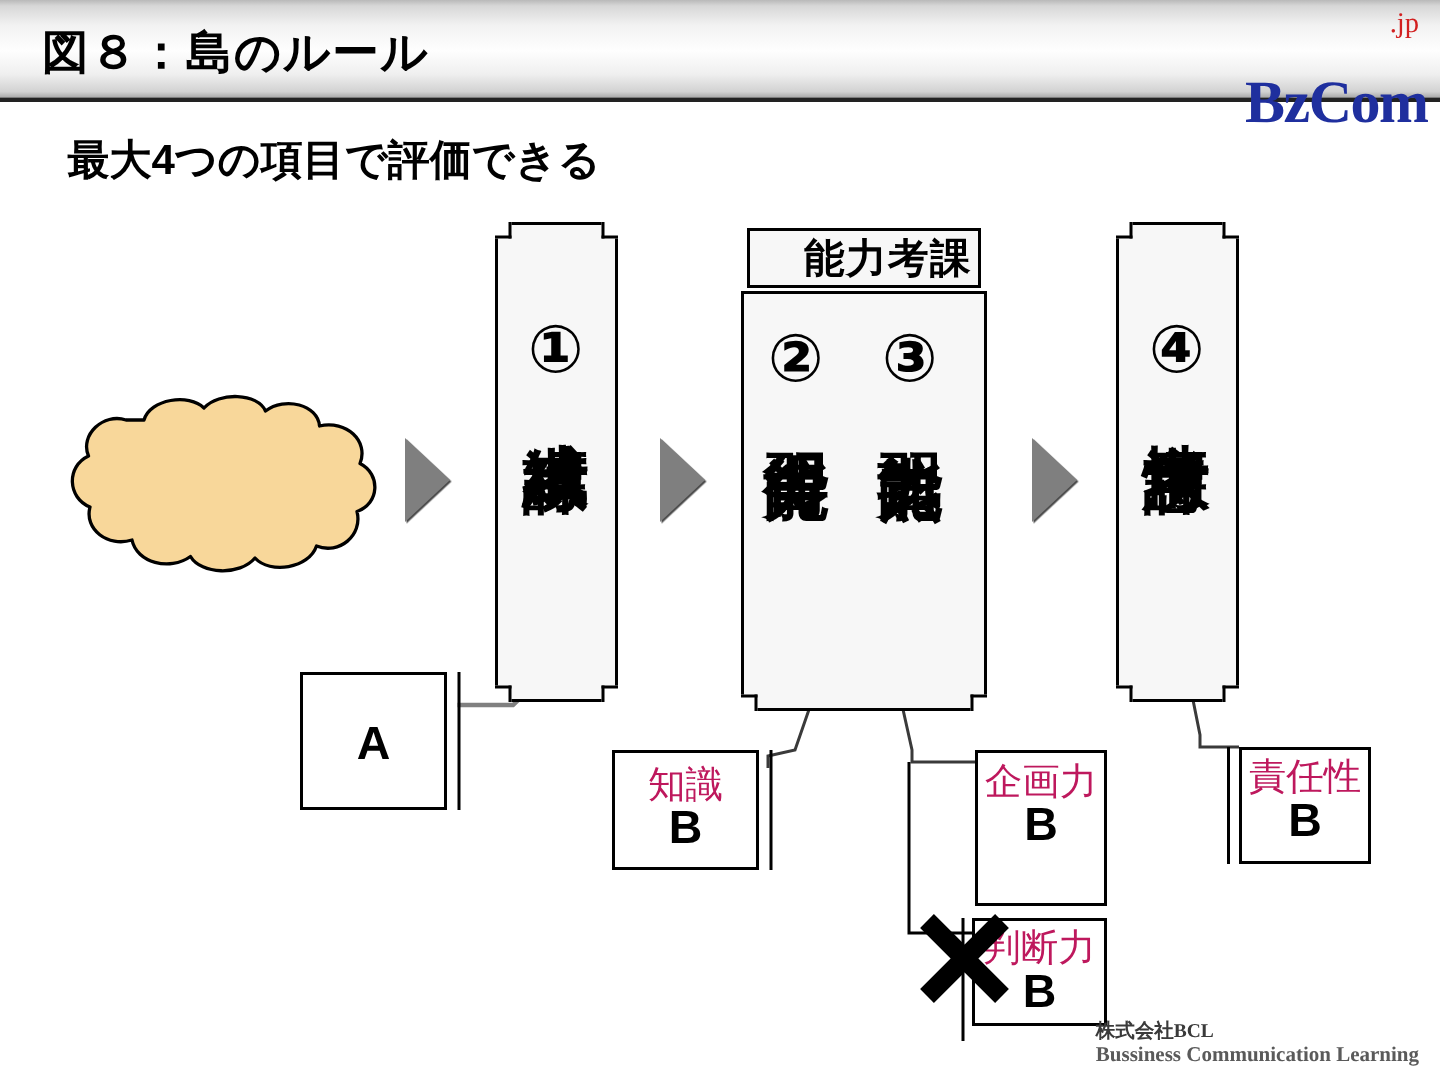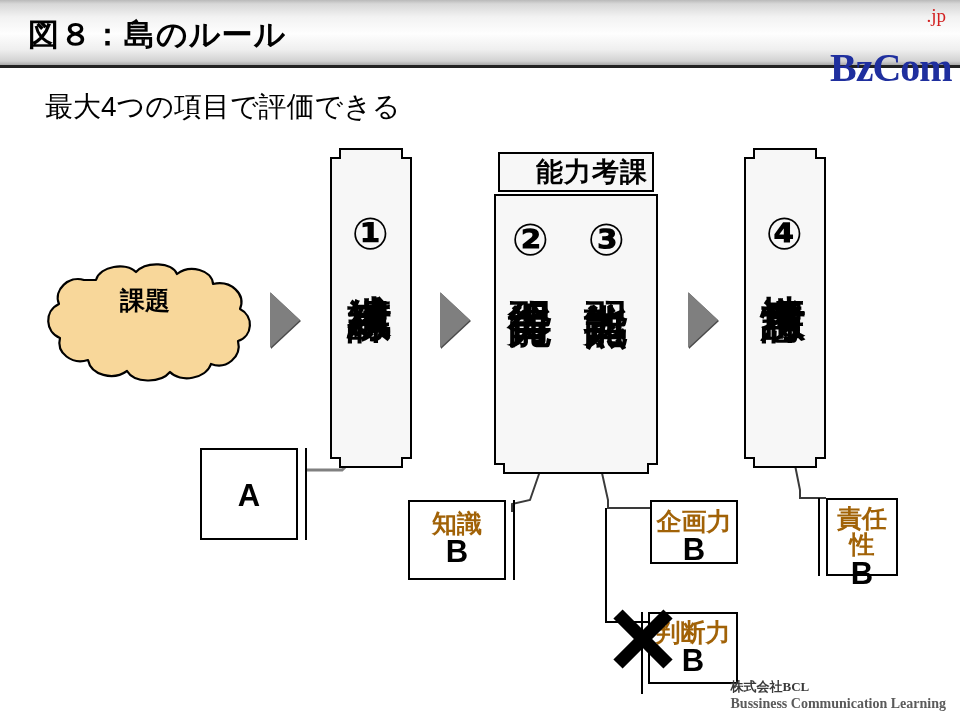--- a/index.html
+++ b/index.html
@@ -62,21 +62,21 @@
     font-weight: normal;
     color: #d22020;
     line-height: 1;
   }
 
   
   #subtitle {
     position: absolute;
     left: 45px; top: 88px;
     font-size: 28px;
-    font-weight: normal;
+    font-weight: bold;
     color: #000000;
     letter-spacing: 0px;
     white-space: nowrap;
   }
 
   
   #cloud-wrap {
     position: absolute;
     left: 34px; top: 262px;
     width: 222px; height: 122px;
@@ -154,22 +154,22 @@
   
   .leafbox {
     position: absolute;
     background: #ffffff;
     border: 2px solid #000000;
     box-sizing: border-box;
     text-align: center;
   }
   .leafbox .lb-title {
     font-size: 25px;
-    font-weight: bold;
-    color: #a16207;
+    font-weight: normal;
+    color: #be185d;
     letter-spacing: 0px;
     line-height: 1.05;
   }
   .leafbox .lb-grade {
     font-size: 31px;
     font-weight: bold;
     color: #000;
     line-height: 1.05;
   }
   .leafbox .lb-single {
@@ -248,21 +248,20 @@
   <div id="cloud-wrap">
     <svg width="222" height="122" viewBox="0 0 222 122">
       <path d="M62 18 C66 4, 92 0, 102 10 C112 -1, 138 0, 143 12
                C156 2, 178 8, 179 22 C197 18, 212 32, 206 47
                C220 54, 219 74, 204 79 C208 95, 192 108, 177 102
                C172 117, 146 121, 136 110 C126 122, 100 121, 93 109
                C79 119, 57 113, 54 98 C38 103, 22 91, 26 76
                C11 70, 10 49, 25 42 C19 28, 35 13, 50 18 Z" fill="#F8D79A" stroke="#000000" stroke-width="2.2" stroke-linejoin="round"></path>
     </svg>
     <div id="cloud-text">
-      <div>課題</div>
     </div>
   </div>
 
   <div class="arrow" style="left:270px; top:292px;"></div>
   <div class="arrow" style="left:440px; top:292px;"></div>
   <div class="arrow" style="left:688px; top:292px;"></div>
 
   <svg id="connectors">
 
     <path d="M305 470 L342 470 L392 422" stroke="#808080" stroke-width="3" fill="none"></path>
@@ -306,26 +305,26 @@
     <div class="lb-single" style="margin-top:28px;">A</div>
   </div>
   <div class="vbar" style="left:305px; top:448px; height:92px;"></div>
 
   <div class="leafbox" style="left:408px; top:500px; width:98px; height:80px;">
     <div class="lb-title" style="margin-top:8px;">知識</div>
     <div class="lb-grade">B</div>
   </div>
   <div class="vbar" style="left:513px; top:500px; height:80px;"></div>
 
-  <div class="leafbox" style="left:650px; top:500px; width:88px; height:64px;text-align:center;">
+  <div class="leafbox" style="left:650px; top:500px; width:88px; height:104px;text-align:center;">
     <div class="lb-title" style="margin-top:6px;">企画力</div>
     <div class="lb-grade">B</div>
   </div>
 
-  <div class="leafbox" style="left:826px; top:498px; width:72px; height:78px;">
+  <div class="leafbox" style="left:826px; top:498px; width:88px; height:78px;">
     <div class="lb-title" style="margin-top:5px;">責任性</div>
     <div class="lb-grade">B</div>
   </div>
   <div class="vbar" style="left:818px; top:498px; height:78px;"></div>
 
   <div class="leafbox" style="left:648px; top:612px; width:90px; height:72px;">
     <div class="lb-title" style="margin-top:5px;">判断力</div>
     <div class="lb-grade">B</div>
   </div>
   <div class="vbar" style="left:641px; top:612px; height:82px;"></div>

